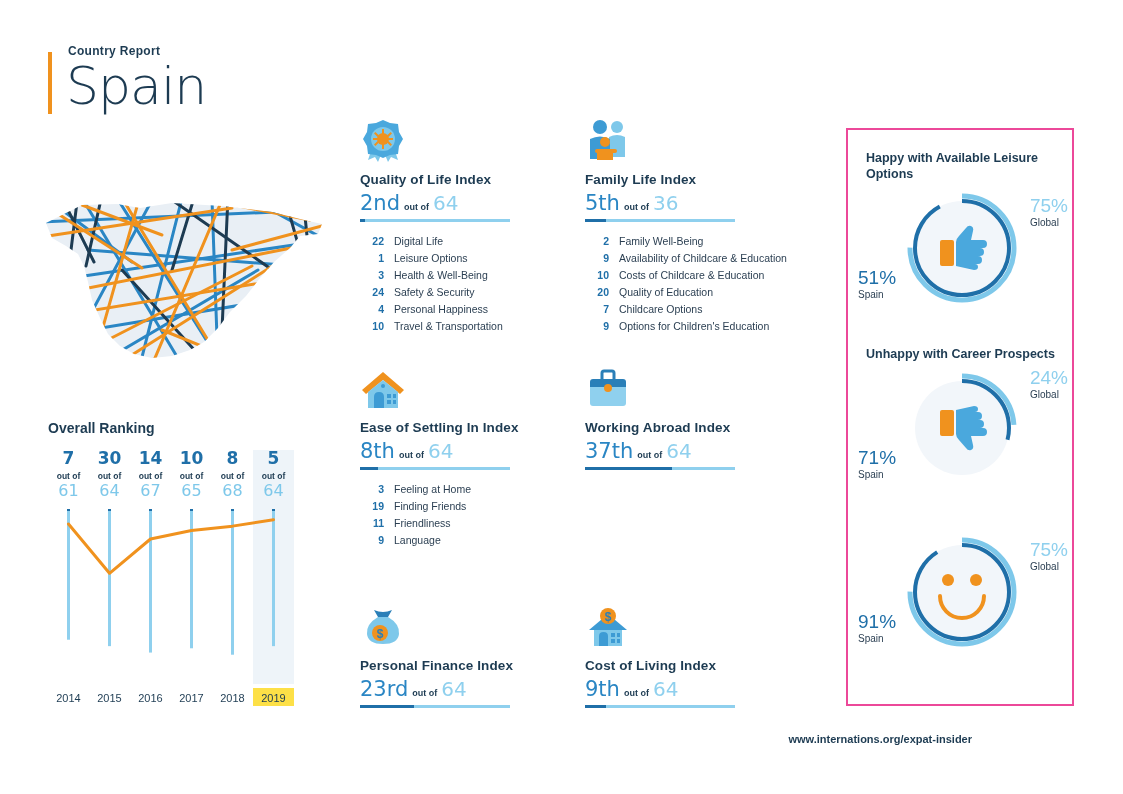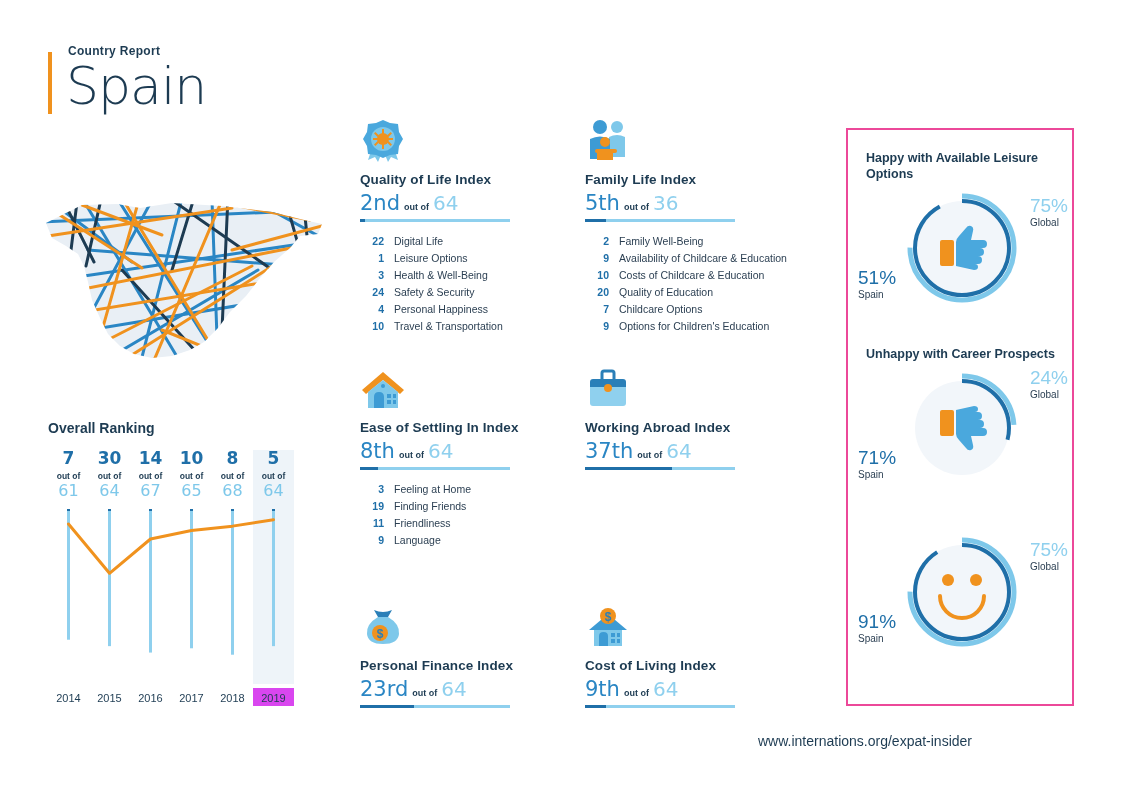--- a/index.html
+++ b/index.html
@@ -29,21 +29,21 @@
   .rank-col.hl{background:#eef4f9;}
   .rank-num{font-size:17px;font-weight:600;color:#1f6fa8;line-height:1;
             font-family:"DejaVu Sans","Liberation Sans",sans-serif;}
   .rank-outof{font-size:8.5px;font-weight:bold;color:#1d3b52;margin:4px 0 2px;}
   .rank-total{font-size:16px;color:#7ec8ea;line-height:1;
               font-family:"DejaVu Sans","Liberation Sans",sans-serif;}
   .chart-area{position:relative;width:246px;height:185px;}
   .chart-area svg{position:absolute;left:0;top:0;}
   .years{display:flex;width:246px;margin-top:4px;}
   .year{flex:1;text-align:center;font-size:11px;color:#1d3b52;padding:4px 0 2px;}
-  .year.hl{background:#d946ef;}
+  .year.hl{background:#fde047;}
 
   
   .idx{position:absolute;width:215px;}
   .idx-icon{height:46px;margin-bottom:8px;}
   .idx-title{font-size:13.5px;font-weight:bold;color:#1d3b52;margin-bottom:6px;letter-spacing:.1px;}
   .idx-rank{display:flex;align-items:baseline;margin-bottom:5px;}
   .idx-rank .r{font-size:21px;color:#2a86c4;line-height:1;
                font-family:"DejaVu Sans","Liberation Sans",sans-serif;}
   .idx-rank .oo{font-size:9px;font-weight:bold;color:#1d3b52;margin:0 4px 0 4px;}
   .idx-rank .t{font-size:20px;color:#8fd0ee;line-height:1;
@@ -64,21 +64,21 @@
   .donut-gfx svg{position:absolute;left:50%;top:0;transform:translateX(-50%);}
   .lab{position:absolute;}
   .lab .pct{line-height:1;font-family:Liberation Sans, sans-serif;}
   .lab .who{font-size:10px;color:#2b3f52;margin-top:2px;}
   .lab.spain{left:10px;}
   .lab.spain .pct{font-size:19px;color:#1f6fa8;}
   .lab.global{right:8px;text-align:left;}
   .lab.global .pct{font-size:19px;color:#8fd0ee;}
   .lab.global .who{color:#2b3f52;}
 
-  .footer{position:absolute;right:48px;top:733px;font-size:14px;font-weight:normal;color:#1d3b52;}
+  .footer{position:absolute;right:48px;top:733px;font-size:11px;font-weight:bold;color:#1d3b52;}
 </style>
 </head>
 <body>
 
 <div class="page">
 
   <div class="header">
     <div class="header-rule"></div>
     <div>
       <div class="kicker">Country Report</div>

